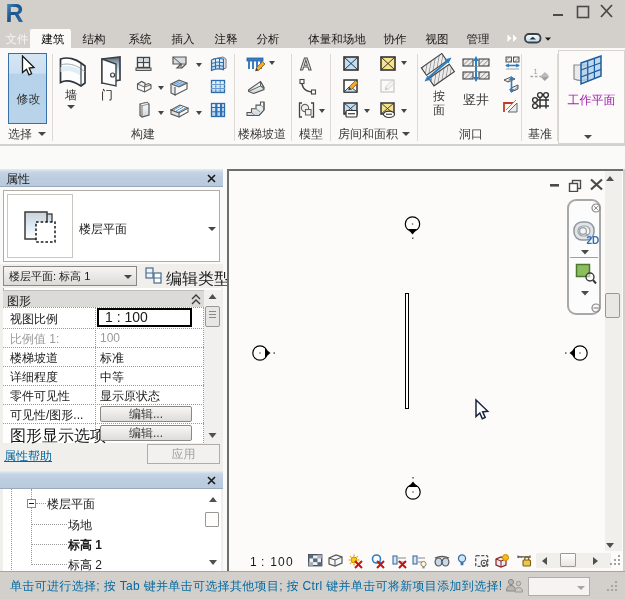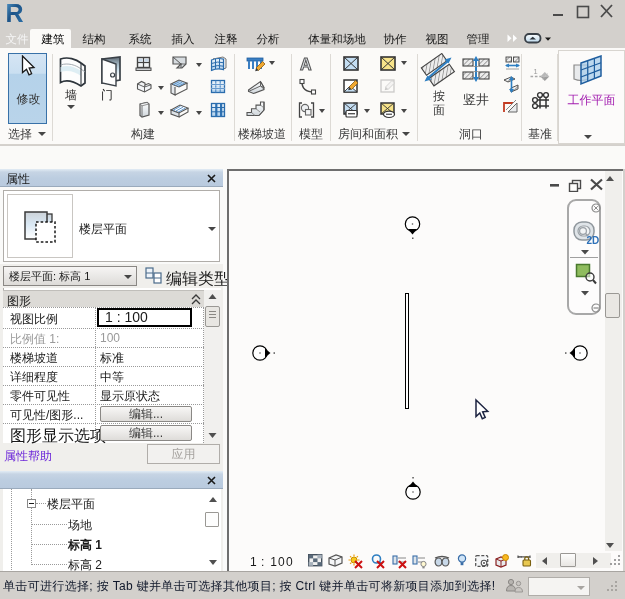--- a/index.html
+++ b/index.html
@@ -427,21 +427,21 @@
   <div class="abs" style="left:1px;top:16px;width:15px;height:21px;background:#e8e6e2;border:1px solid #9a9894;border-radius:2px">
     <div style="margin:4px 3px 0;height:1px;background:#8a8884"></div>
     <div style="margin:2px 3px 0;height:1px;background:#8a8884"></div>
     <div style="margin:2px 3px 0;height:1px;background:#8a8884"></div>
   </div>
   <svg class="abs" style="left:4px;top:142px" width="9" height="8">
       <path d="M0.5 1 L8.5 1 L4.5 6 Z" fill="#505050"></path>
     </svg>
 </div>
 
-<div class="abs" style="left:4px;top:448px;font-size:12px;color:#6d28d9;">属性帮助</div>
+<div class="abs" style="left:4px;top:448px;font-size:12px;color:#0369a1;text-decoration:underline">属性帮助</div>
 <div class="abs" style="left:147px;top:444px;width:73px;height:20px;background:#f2f1ef;border:1px solid #b0ada9;text-align:center;line-height:18px;color:#a5a29e;font-size:12px">应用</div>
 
 <div class="abs" style="left:0;top:471px;width:223px;height:18px;background:linear-gradient(180deg,#e2ecf5 0%,#c6d4e4 18%,#bccde0 55%,#b9cade 100%);border-bottom:1px solid #9aaabc">
   <svg class="abs" style="left:206px;top:4px" width="12" height="12">
       <path d="M2 2 L9 9 M9 2 L2 9" stroke="#1a1a1a" stroke-width="1.6"></path>
     </svg>
 </div>
 <div class="abs" style="left:3px;top:489px;width:218px;height:83px;background:#fff"></div>
 <div id="tree" class="abs" style="left:3px;top:489px;width:218px;height:83px;overflow:hidden">
 
@@ -643,21 +643,21 @@
         <rect x="6" y="5" width="2" height="2"></rect>
         <rect x="10" y="5" width="2" height="2"></rect>
         <rect x="2" y="9" width="2" height="2"></rect>
         <rect x="6" y="9" width="2" height="2"></rect>
         <rect x="10" y="9" width="2" height="2"></rect>
       </g>
   </svg>
 </div>
 
 <div class="abs" style="left:0;top:571px;width:625px;height:28px;background:#d3d0cc;border-top:1px solid #a8a5a1">
-  <div class="abs" style="left:3px;top:6px;font-size:12px;letter-spacing:0.33px;color:#0f172a">单击可进行选择; 按 Tab 键并单击可选择其他项目; 按 Ctrl 键并单击可将新项目添加到选择!</div>
+  <div class="abs" style="left:10px;top:6px;font-size:12px;letter-spacing:0.33px;color:#0369a1">单击可进行选择; 按 Tab 键并单击可选择其他项目; 按 Ctrl 键并单击可将新项目添加到选择!</div>
   <svg class="abs" style="left:505px;top:6px" width="20" height="17" viewBox="0 0 20 17">
     <circle cx="6" cy="4" r="2.6" fill="#b8b5b1" stroke="#8a8784" stroke-width="1"></circle>
     <path d="M1.5 13 Q1.5 7.5 6 7.5 Q10.5 7.5 10.5 13 Z" fill="#b8b5b1" stroke="#8a8784" stroke-width="1"></path>
     <circle cx="13.5" cy="5.5" r="2.2" fill="#cac7c3" stroke="#9a9794" stroke-width="1"></circle>
     <path d="M10 14 Q10 9.5 13.5 9.5 Q17.5 9.5 17.5 14 Z" fill="#cac7c3" stroke="#9a9794" stroke-width="1"></path>
   </svg>
   <div class="abs" style="left:528px;top:5px;width:62px;height:19px;background:#f5f4f2;border:1px solid #b0ada9">
     <div class="darr" style="left:48px;top:8px;border-top-color:#a8a5a1"></div>
   </div>
   <svg class="abs" style="left:604px;top:8px" width="16" height="16">

